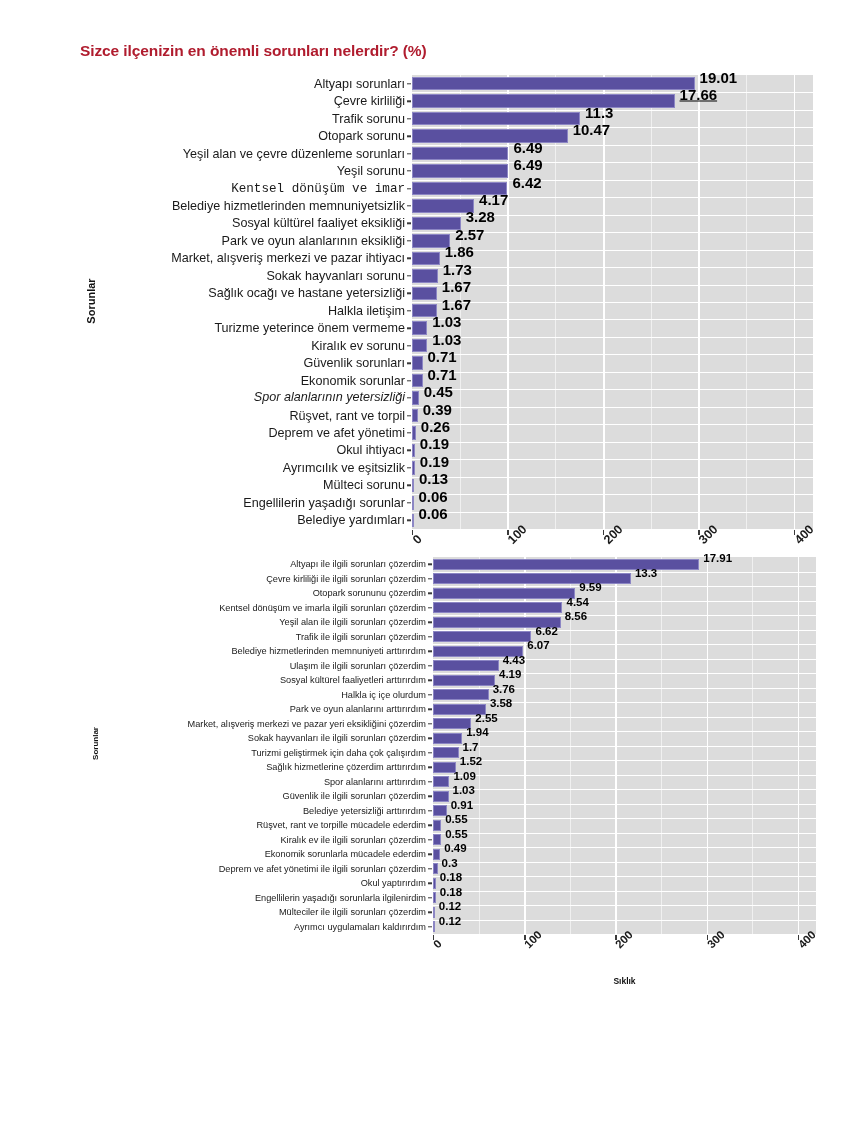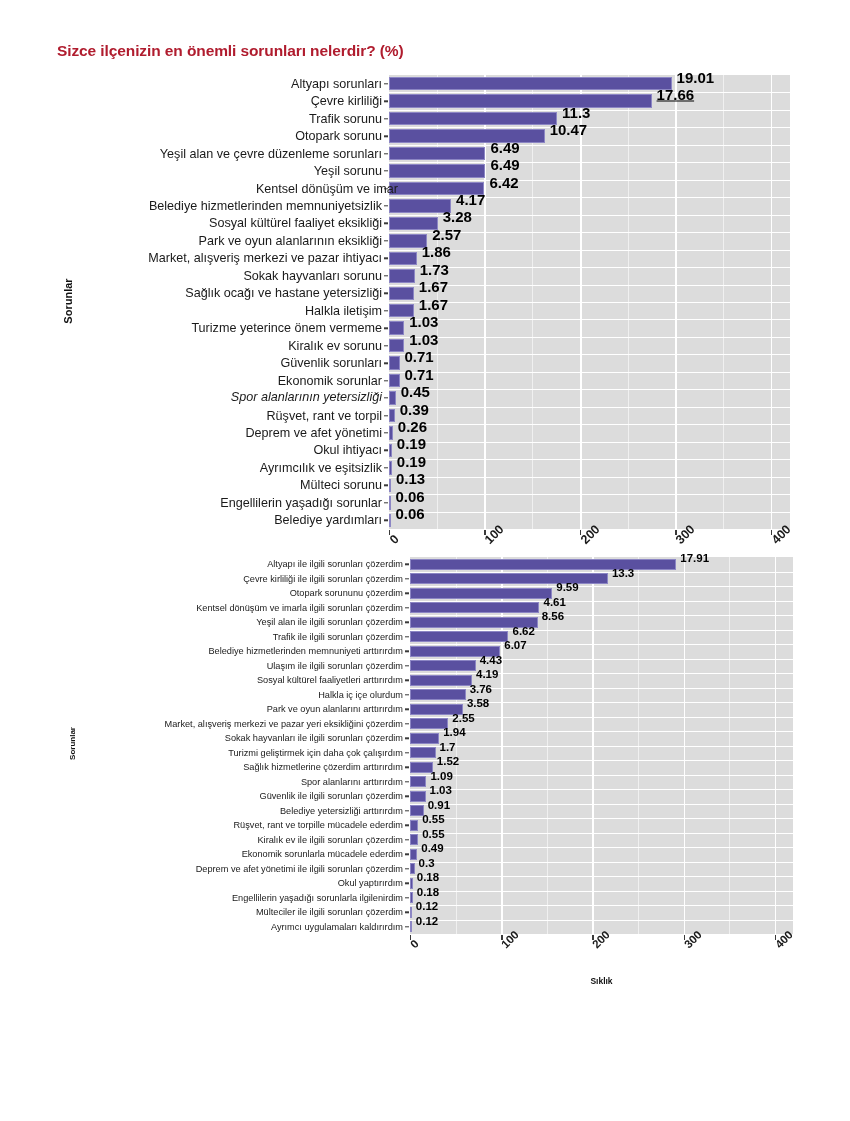--- a/index.html
+++ b/index.html
@@ -8,21 +8,21 @@
     background: #ffffff;
   }
   body {
     width: 850px;
     height: 1121px;
     font-family: "Liberation Sans", sans-serif;
     overflow: hidden;
     position: relative;
   }
 
-  .page { position: relative; width: 775px; height: 1121px; }
+  .page { position: relative; width: 775px; height: 1121px; margin-left: 23px; }
 
   .chart-block { position: relative; width: 850px; }
 
   .chart-title {
     color: #b01c2e;
     font-weight: bold;
     font-size: 15.5px;
     letter-spacing: -0.1px;
     padding-left: 57px;
     white-space: nowrap;
@@ -194,21 +194,21 @@
         <div class="bar" style="left: 389px; top: 86.8269px; width: 96.431px; height: 13.5px;"></div>
         <div class="ytick" style="left: 384px; top: 93.5769px;"></div>
         <div class="ylabel" style="right: 468px; top: 93.5769px;">Yeşil alan ve çevre düzenleme sorunları</div>
         <div class="vlabel" style="left: 490.431px; top: 86.5769px;">6.49</div>
         <div class="bar" style="left: 389px; top: 104.288px; width: 96.431px; height: 13.5px;"></div>
         <div class="ytick" style="left: 384px; top: 111.038px;"></div>
         <div class="ylabel" style="right: 468px; top: 111.038px;">Yeşil sorunu</div>
         <div class="vlabel" style="left: 490.431px; top: 104.038px;">6.49</div>
         <div class="bar" style="left: 389px; top: 121.75px; width: 95.4762px; height: 13.5px;"></div>
         <div class="ytick" style="left: 384px; top: 128.5px;"></div>
-        <div class="ylabel" style="right: 452px; top: 128.5px;">Kentsel dönüşüm ve imar</div>
+        <div class="ylabel" style="right: 468px; top: 128.5px; font-family: Liberation Mono, monospace;">Kentsel dönüşüm ve imar</div>
         <div class="vlabel" style="left: 489.476px; top: 121.5px;">6.42</div>
         <div class="bar" style="left: 389px; top: 139.212px; width: 62.0595px; height: 13.5px;"></div>
         <div class="ytick" style="left: 384px; top: 145.962px;"></div>
         <div class="ylabel" style="right: 468px; top: 145.962px;">Belediye hizmetlerinden memnuniyetsizlik</div>
         <div class="vlabel" style="left: 456.06px; top: 138.962px;">4.17</div>
         <div class="bar" style="left: 389px; top: 156.673px; width: 48.6929px; height: 13.5px;"></div>
         <div class="ytick" style="left: 384px; top: 163.423px;"></div>
         <div class="ylabel" style="right: 468px; top: 163.423px;">Sosyal kültürel faaliyet eksikliği</div>
         <div class="vlabel" style="left: 442.693px; top: 156.423px;">3.28</div>
         <div class="bar" style="left: 389px; top: 174.135px; width: 38.1905px; height: 13.5px;"></div>
@@ -339,21 +339,21 @@
         <div class="ytick" style="left: 405px; top: 33.75px;"></div>
         <div class="ylabel" style="right: 447px; top: 33.75px;">Çevre kirliliği ile ilgili sorunları çözerdim</div>
         <div class="vlabel" style="left: 611.883px; top: 27.75px;">13.3</div>
         <div class="bar" style="left: 410px; top: 42.75px; width: 142.257px; height: 11px;"></div>
         <div class="ytick" style="left: 405px; top: 48.25px;"></div>
         <div class="ylabel" style="right: 447px; top: 48.25px;">Otopark sorununu çözerdim</div>
         <div class="vlabel" style="left: 556.257px; top: 42.25px;">9.59</div>
         <div class="bar" style="left: 410px; top: 57.25px; width: 129.49px; height: 11px;"></div>
         <div class="ytick" style="left: 405px; top: 62.75px;"></div>
         <div class="ylabel" style="right: 447px; top: 62.75px;">Kentsel dönüşüm ve imarla ilgili sorunları çözerdim</div>
-        <div class="vlabel" style="left: 543.49px; top: 56.75px;">4.61</div>
+        <div class="vlabel" style="left: 543.49px; top: 56.75px;">4.54</div>
         <div class="bar" style="left: 410px; top: 71.75px; width: 127.667px; height: 11px;"></div>
         <div class="ytick" style="left: 405px; top: 77.25px;"></div>
         <div class="ylabel" style="right: 447px; top: 77.25px;">Yeşil alan ile ilgili sorunları çözerdim</div>
         <div class="vlabel" style="left: 541.667px; top: 71.25px;">8.56</div>
         <div class="bar" style="left: 410px; top: 86.25px; width: 98.4857px; height: 11px;"></div>
         <div class="ytick" style="left: 405px; top: 91.75px;"></div>
         <div class="ylabel" style="right: 447px; top: 91.75px;">Trafik ile ilgili sorunları çözerdim</div>
         <div class="vlabel" style="left: 512.486px; top: 85.75px;">6.62</div>
         <div class="bar" style="left: 410px; top: 100.75px; width: 90.2786px; height: 11px;"></div>
         <div class="ytick" style="left: 405px; top: 106.25px;"></div>

